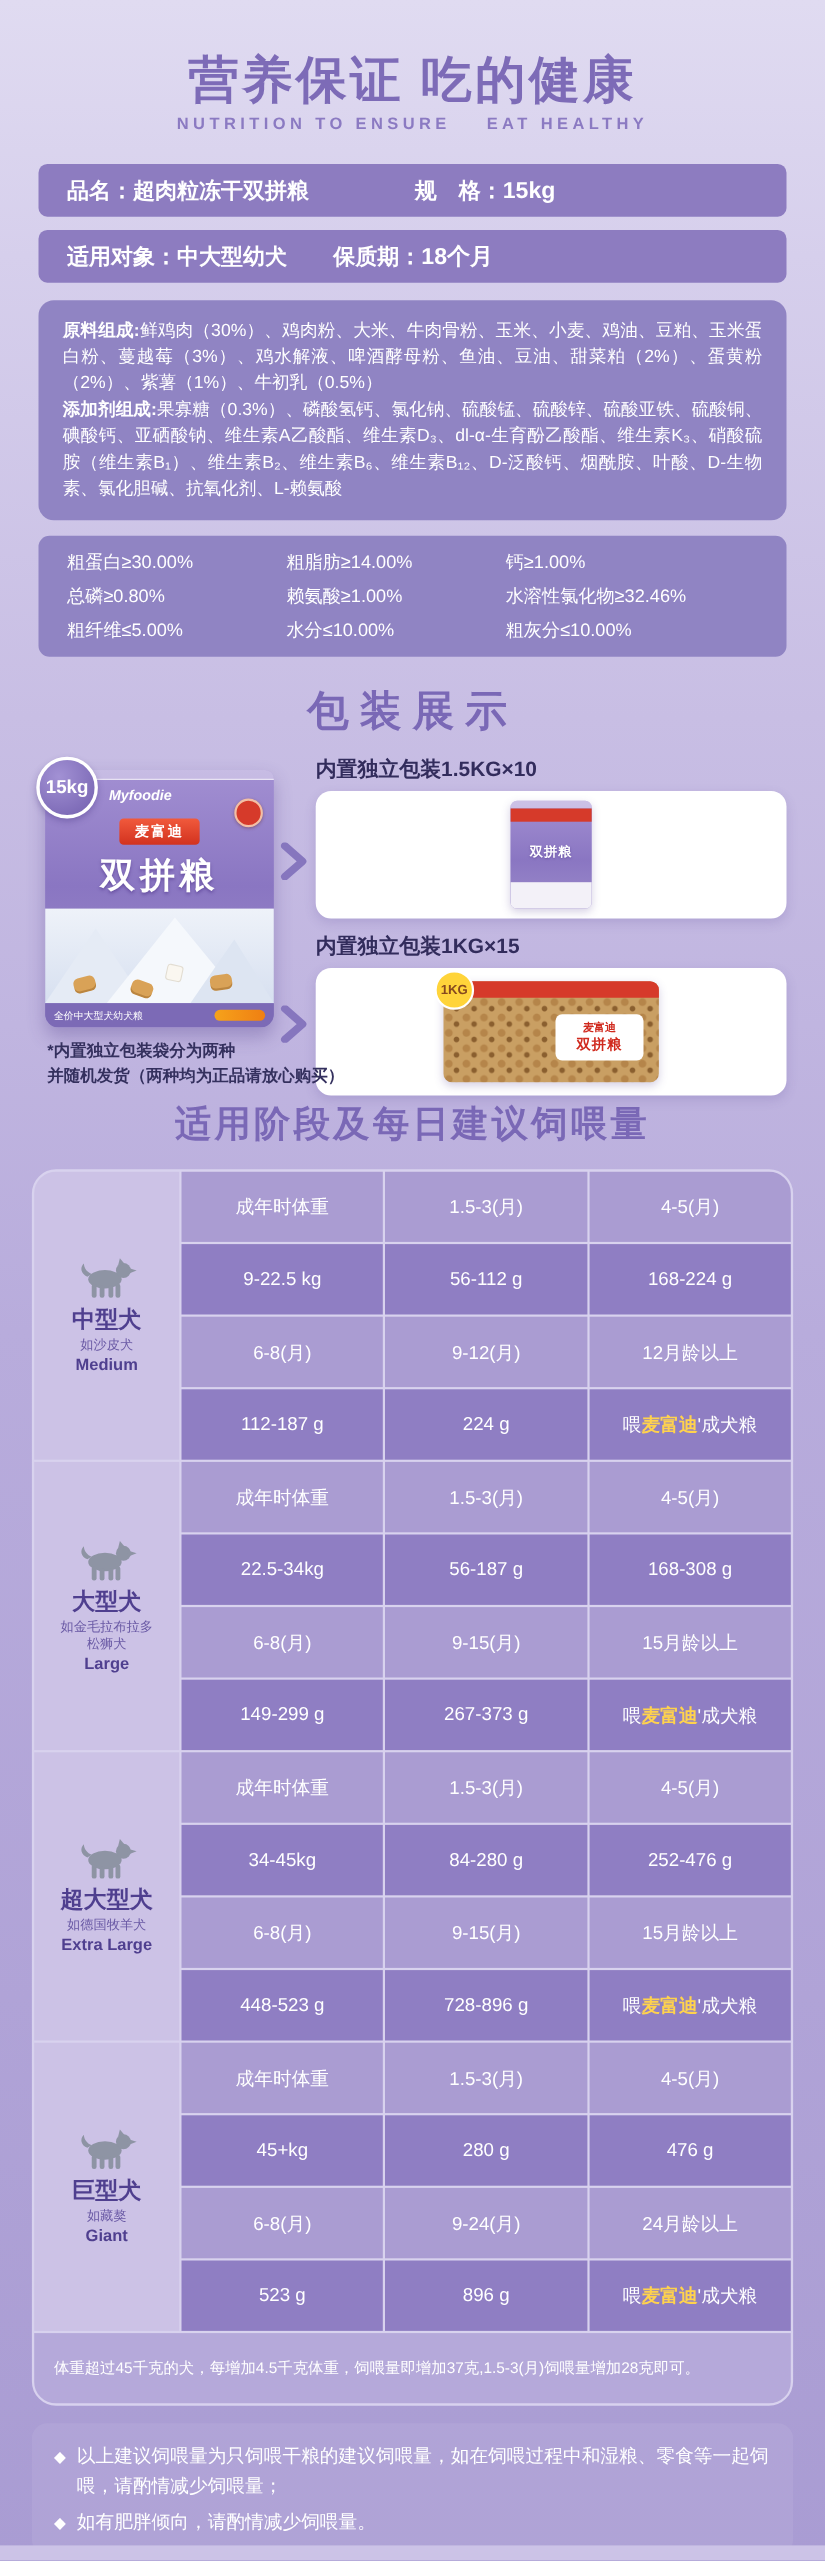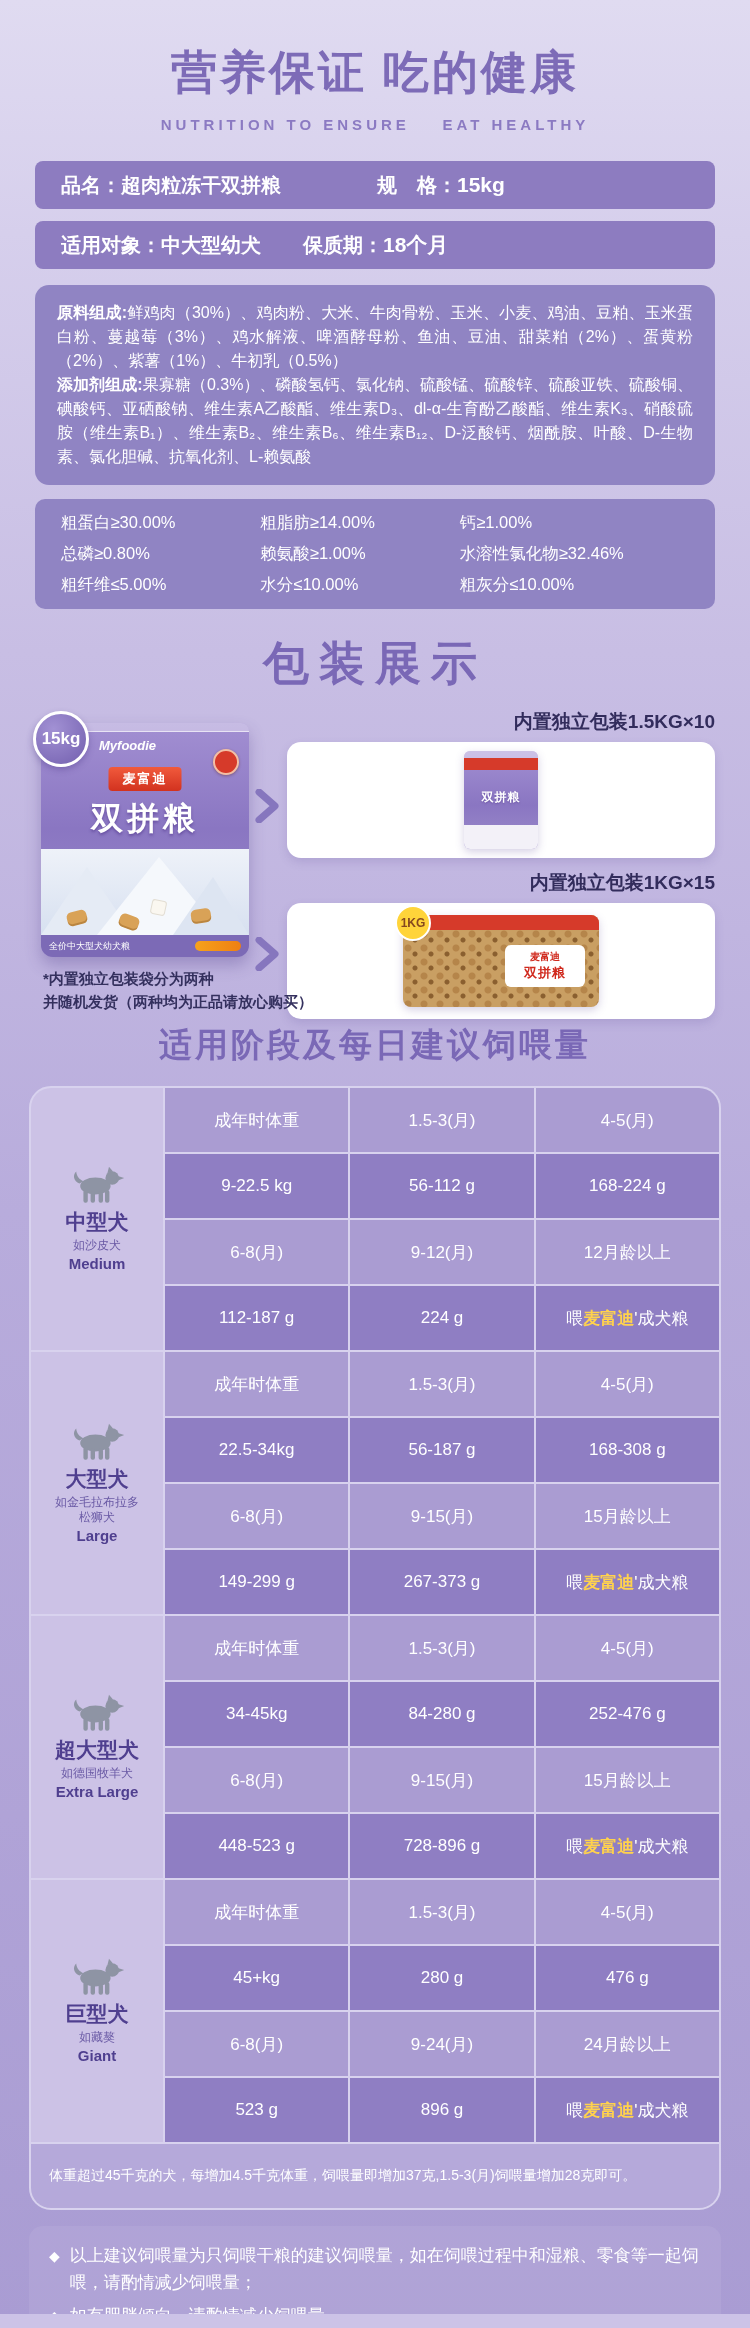--- a/index.html
+++ b/index.html
@@ -4,38 +4,38 @@
 <style>
   * { margin:0; padding:0; box-sizing:border-box; }
   body { background:#9e92cc; font-family:"Liberation Sans","DejaVu Sans",sans-serif; }
   .page{
     position:relative; width:750px; height:2328px; margin:0 auto; overflow:hidden;
     background:linear-gradient(180deg,#e0dbf1 0%,#d6cfec 10%,#c8bee4 28%,#b8acdc 52%,#b0a3d7 78%,#a99cd3 100%);
   }
   
   .hdr{ padding-top:42px; text-align:center; }
   .title{ font-size:46px; font-weight:800; color:#7d6bb7; letter-spacing:3px; }
-  .subtitle{ margin-top:12px; font-size:15px; font-weight:600; color:#8b7ac2; letter-spacing:4px; white-space:pre; }
+  .subtitle{ font-size:15px; font-weight:600; color:#8b7ac2; letter-spacing:4px; white-space:pre; }
   
   .bar{ width:680px; height:48px; margin:28px auto 0; background:#8d7cc0; border-radius:8px;
         display:flex; align-items:center; padding:4px 26px; color:#fff; font-size:20px; font-weight:600; }
   .bar + .bar{ margin-top:12px; }
   .grp{ display:flex; align-items:baseline; }
   .ml-lg{ margin-left:96px; } .ml-sm{ margin-left:42px; }
   .val{ font-weight:800; font-size:21px; }
   
   .comp{ width:680px; margin:16px auto 0; background:#9084c3; border-radius:14px; padding:16px 22px;
          color:#fff; font-size:16px; line-height:1.5; text-align:justify; }
   .comp p{ margin:0; } .comp b{ font-weight:800; }
   
   .nut{ width:680px; margin:14px auto 0; background:#9084c3; border-radius:10px; padding:13px 26px;
         display:grid; grid-template-columns:1fr 1fr 1.15fr; row-gap:9px; color:#fff; font-size:16.5px; font-weight:500; }
   
   .sect{ text-align:center; color:#7a68b6; font-weight:800; }
-  .sect.pkg{ font-size:46px; letter-spacing:10px; margin-top:24px; }
+  .sect.pkg{ font-size:38px; letter-spacing:10px; margin-top:24px; }
   .sect.feed{ font-size:33px; letter-spacing:3px; margin-top:14px; }
   
   .pkgarea{ position:relative; width:700px; height:300px; margin:14px auto 0; }
   .bag{ position:absolute; left:16px; top:14px; width:208px; height:234px; border-radius:8px 8px 12px 12px;
         background:linear-gradient(180deg,#a28fd2 0%,#8a76c2 45%,#9b8bca 100%);
         box-shadow:0 8px 16px rgba(70,50,130,.3); }
   .bag-inner{ position:absolute; inset:0; border-radius:inherit; overflow:hidden; }
   .bag-crimp{ height:9px; background:rgba(255,255,255,.4); border-bottom:1px solid rgba(255,255,255,.6); }
   .bag-script{ position:absolute; top:15px; left:58px; color:#fff; font-style:italic; font-weight:700; font-size:13px; }
   .bag-seal{ position:absolute; top:26px; right:10px; width:26px; height:26px; border-radius:50%;
@@ -52,21 +52,21 @@
   .cube{ position:absolute; width:15px; height:15px; background:#faf7f0; border:1px solid #e2ddd2; border-radius:3px; }
   .bag-strip{ position:absolute; bottom:0; left:0; right:0; height:22px; background:#7c6ab6;
               display:flex; align-items:center; justify-content:space-between; padding:0 8px; color:#fff; font-size:9px; }
   .bag-pill{ width:46px; height:10px; border-radius:5px; background:linear-gradient(90deg,#f6a21b,#ef7f12); }
   .badge{ position:absolute; left:-8px; top:-12px; width:56px; height:56px; border-radius:50%;
           background:radial-gradient(circle at 35% 30%,#a violet,#7b68b5); background:radial-gradient(circle at 35% 30%,#a291d4,#725fae);
           border:3px solid #fff; display:flex; align-items:center; justify-content:center;
           color:#fff; font-weight:800; font-size:17px; box-shadow:0 3px 6px rgba(70,50,130,.35); z-index:3; }
   .pkgright{ position:absolute; left:262px; top:0; width:428px; }
   .pkg-group + .pkg-group{ margin-top:12px; }
-  .pkg-label{ text-align:right; color:#322c5c; font-weight:700; font-size:19px; }
+  .pkg-label{ text-align:left; color:#322c5c; font-weight:700; font-size:19px; }
   .pkg-box{ margin-top:7px; background:#fff; border-radius:14px; height:116px;
             display:flex; align-items:center; justify-content:center; position:relative;
             box-shadow:0 4px 10px rgba(90,70,150,.18); }
   .arrow{ position:absolute; left:229px; width:26px; height:34px; }
   .arrow1{ top:80px; } .arrow2{ top:228px; }
   .pkg-note{ position:absolute; left:18px; top:258px; width:420px; color:#34305e; font-weight:600;
              font-size:15px; line-height:1.55; }
   
   .pouch{ position:relative; width:74px; height:98px; border-radius:6px; overflow:hidden;
           background:linear-gradient(180deg,#a28fd2 0%,#8a76c2 55%,#9b8bca 100%);

